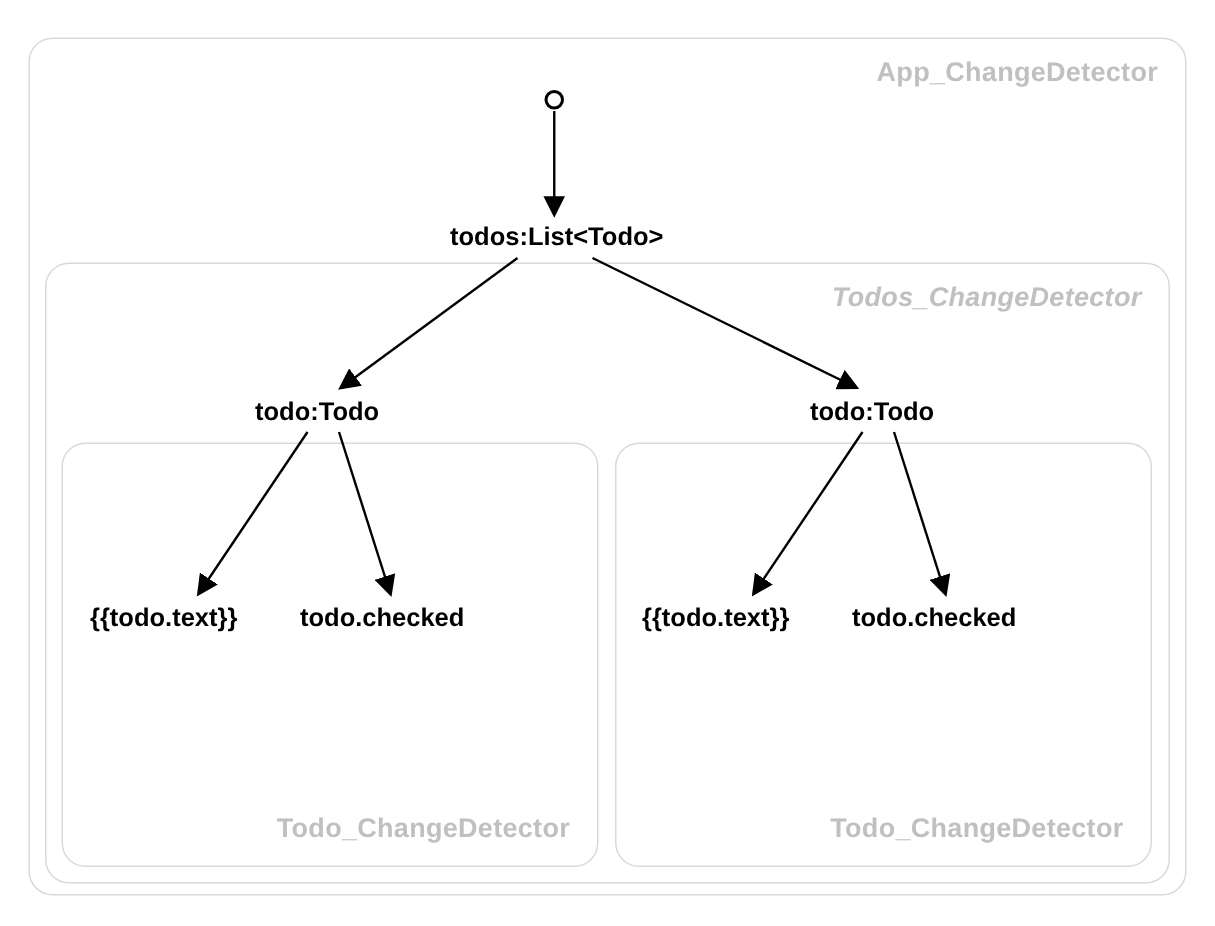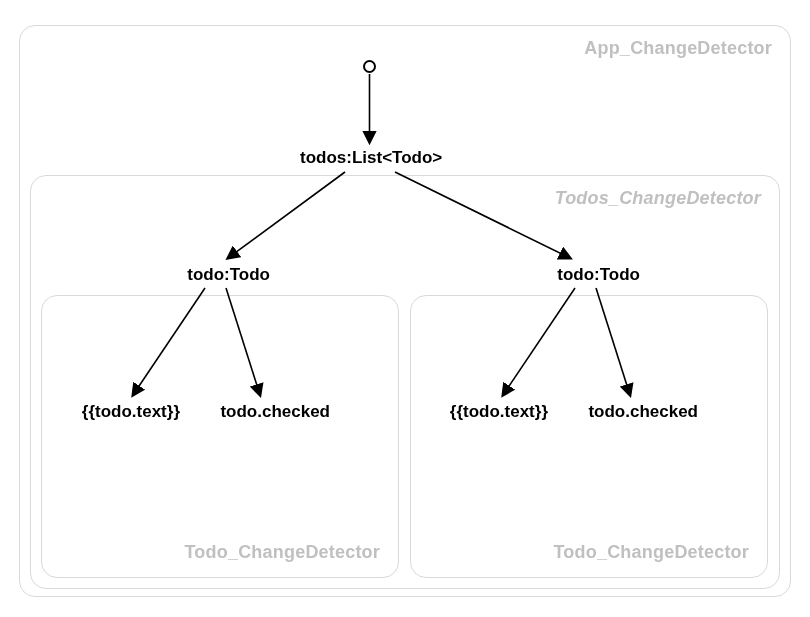--- a/index.html
+++ b/index.html
@@ -31,21 +31,21 @@
     font-size: 18px;
     letter-spacing: 0.2px;
     white-space: nowrap;
   }
   
   .node {
     position: absolute;
     color: #000000;
     font-weight: 700;
     font-size: 17px;
-    text-align: right;
+    text-align: left;
     white-space: nowrap;
   }
   
   .root-circle {
     position: absolute;
     width: 13px;
     height: 13px;
     border: 2px solid #000;
     border-radius: 50%;
     background: #fff;

